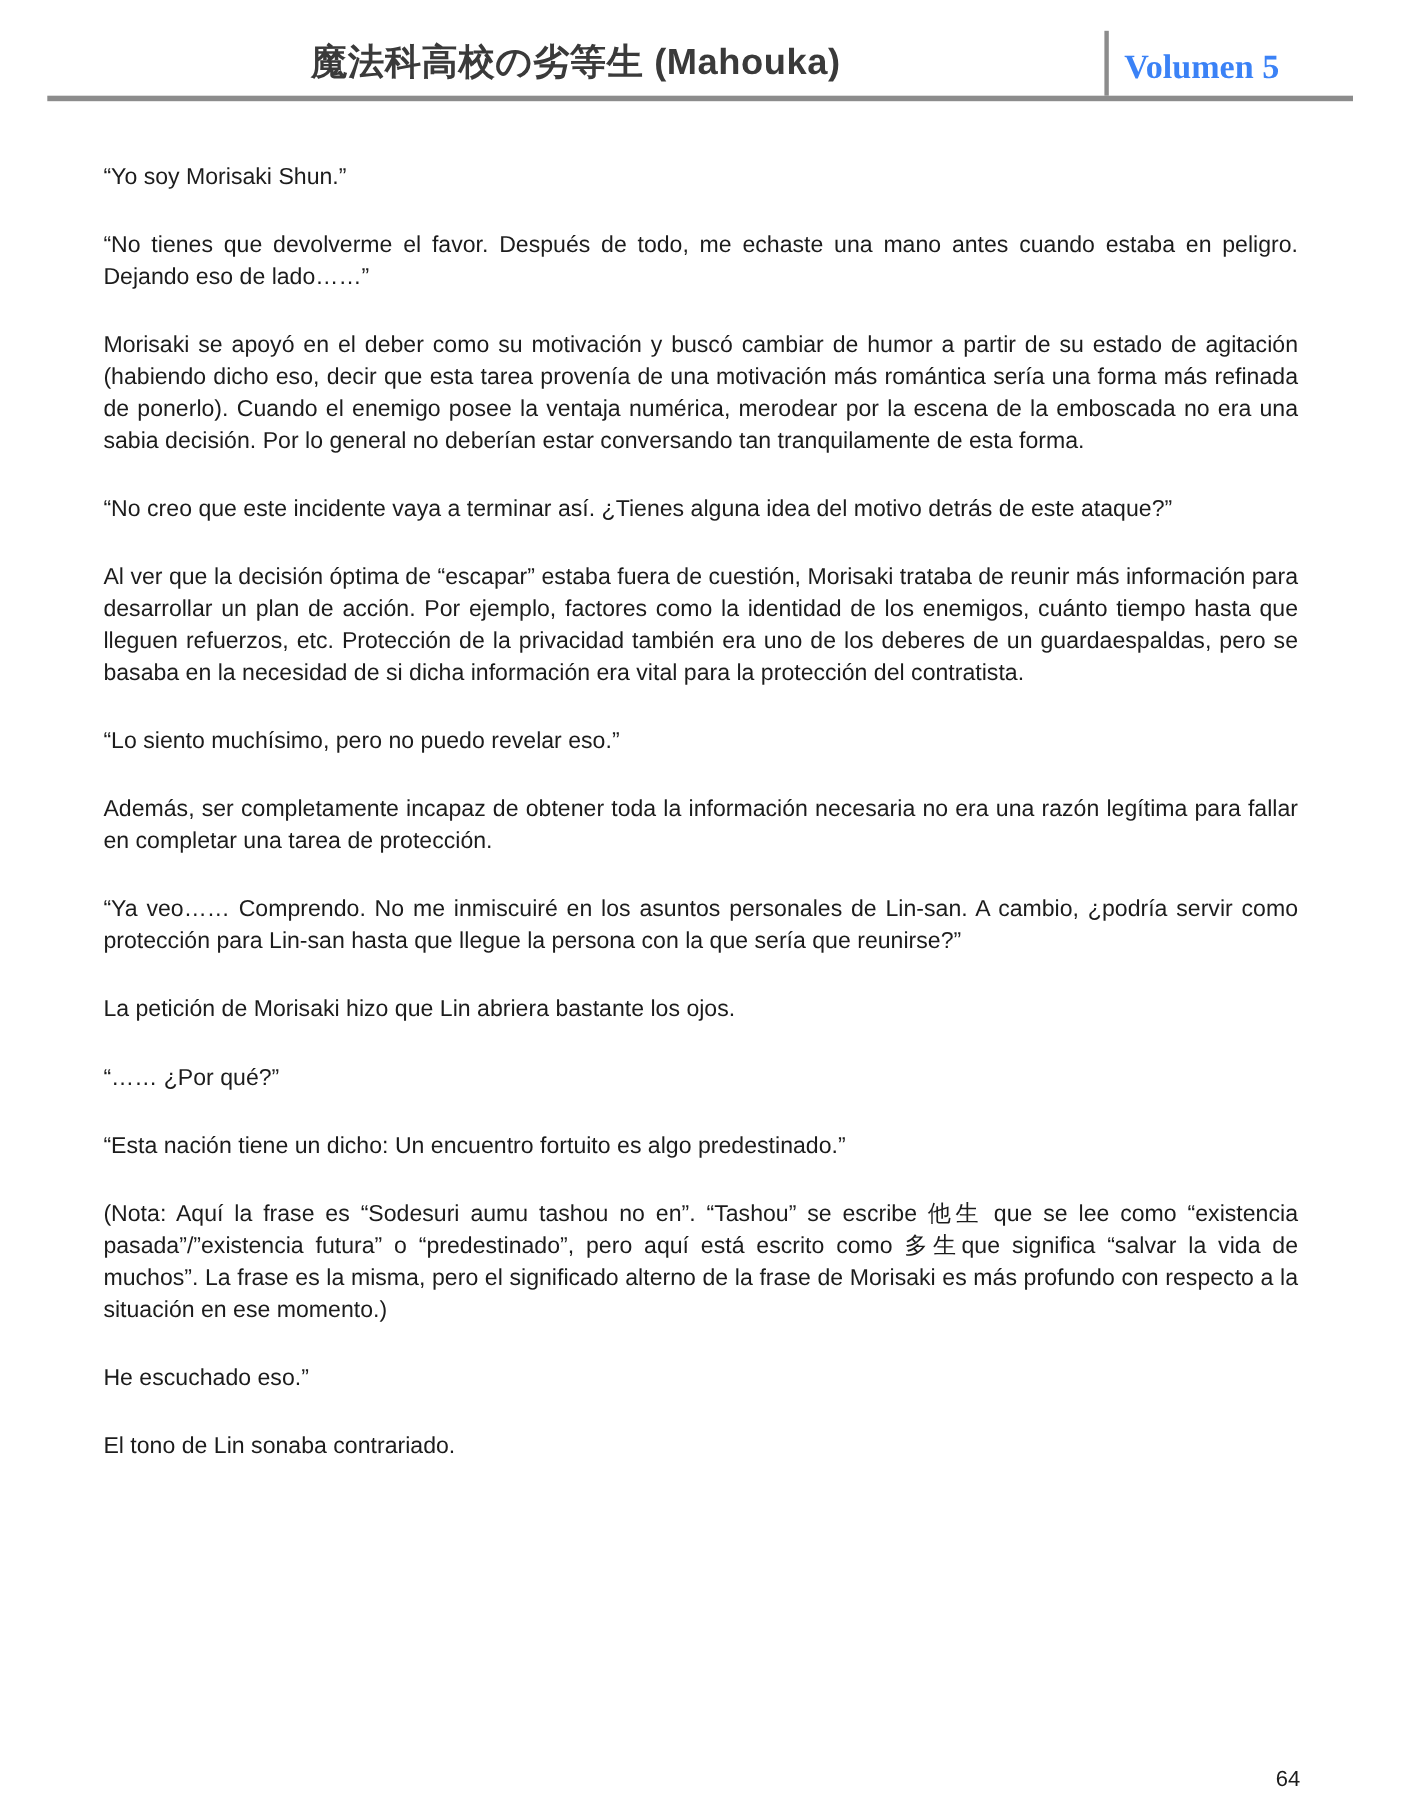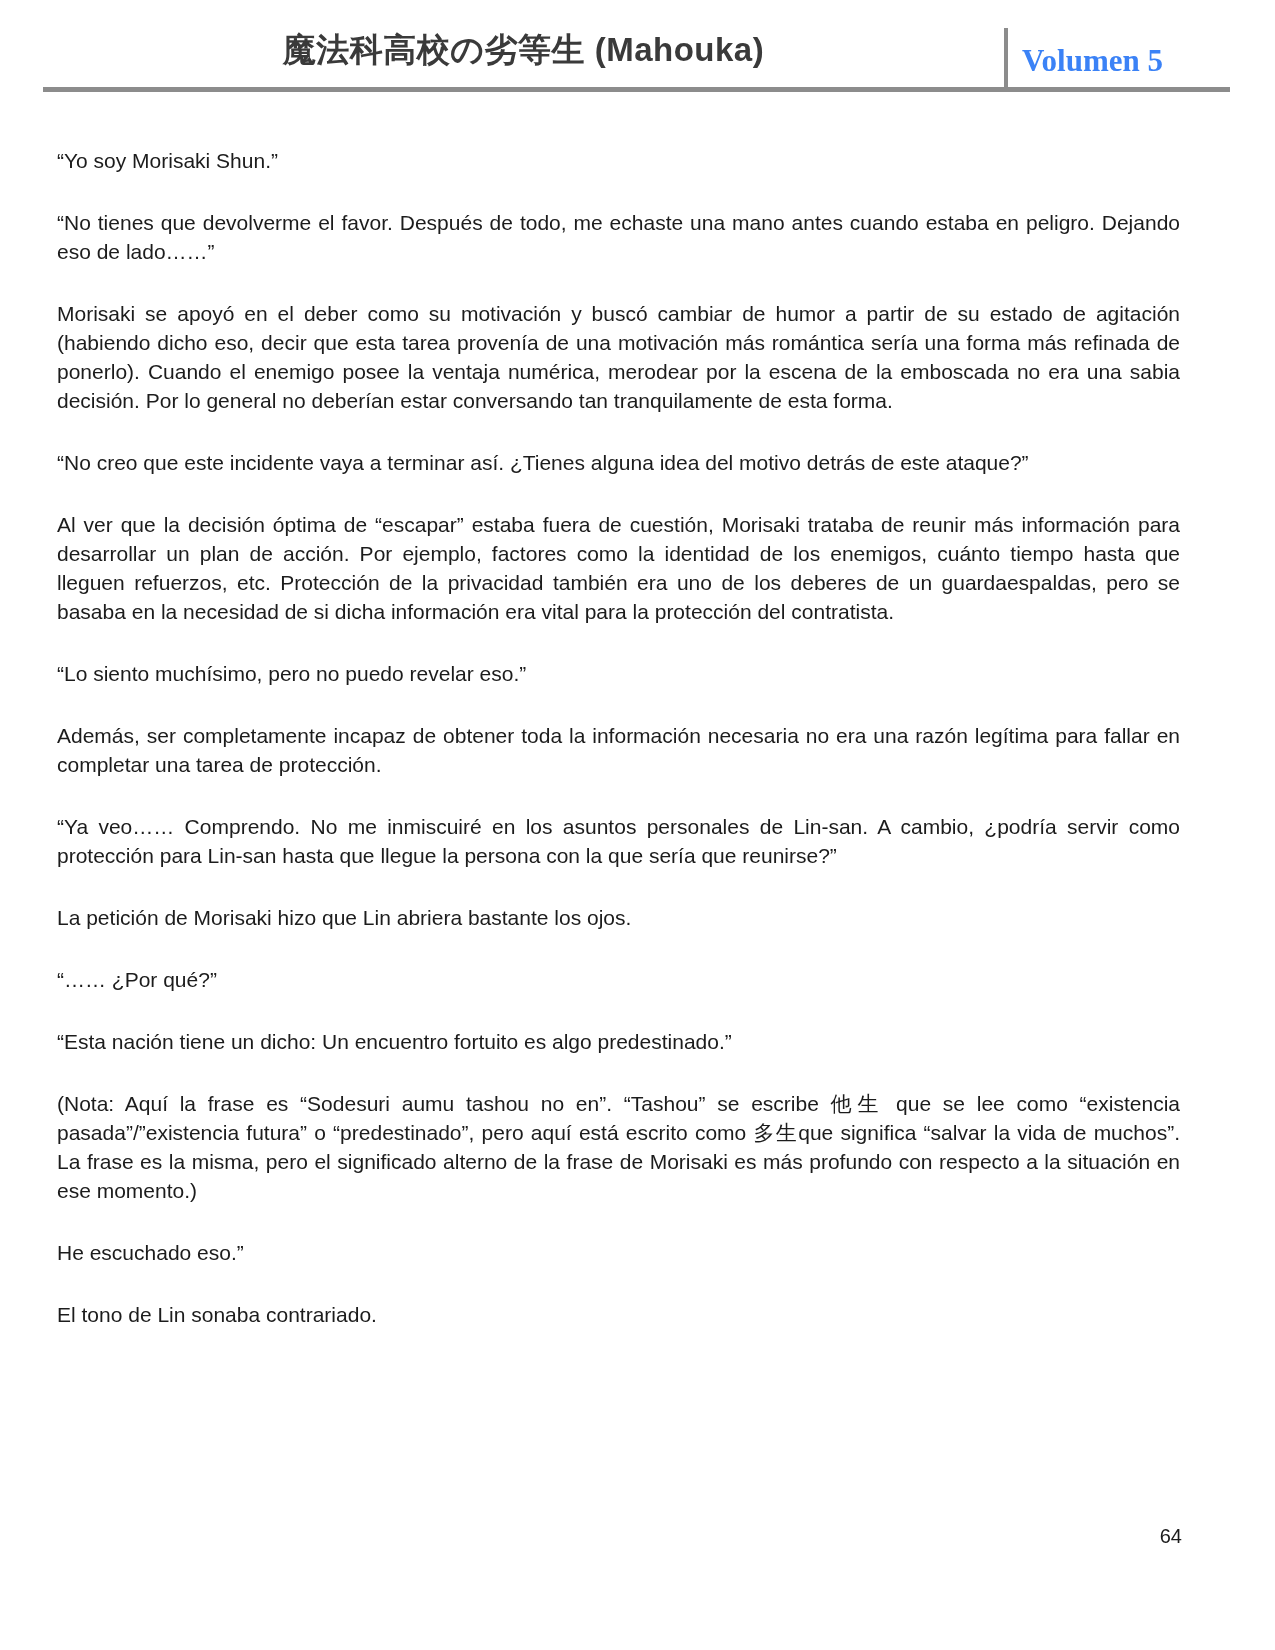--- a/index.html
+++ b/index.html
@@ -15,20 +15,21 @@
   .header {
     display: flex;
     align-items: stretch;
     height: 64px;
     margin: 28px 45px 0 43px;
     border-bottom: 5px solid #8c8c8c;
   }
   .header-left {
     width: 961px;
     display: flex;
+    align-items: flex-end;
     justify-content: center;
     padding-bottom: 8px;
   }
   .title {
     font-size: 33px;
     font-weight: bold;
     color: #3a3a3a;
     letter-spacing: 0.5px;
     white-space: nowrap;
   }
@@ -40,32 +41,32 @@
     padding: 0 0 8px 14px;
   }
   .volume {
     font-family: "Liberation Serif", serif;
     font-weight: bold;
     font-size: 31px;
     color: #3b82f6;
     white-space: nowrap;
   }
   .body-text {
-    margin: 54px 95px 0 57px;
+    margin: 54px 95px 0 94px;
     font-size: 21px;
     line-height: 29px;
     text-align: justify;
     color: #1c1c1c;
   }
   .body-text p {
     margin: 0 0 33px 0;
   }
   .page-number {
     position: absolute;
-    top: 1525px;
+    top: 1607px;
     right: 93px;
     font-size: 20px;
     color: #1c1c1c;
   }
 </style>
 </head>
 <body>
 
 <div class="page">
   <header class="header">

